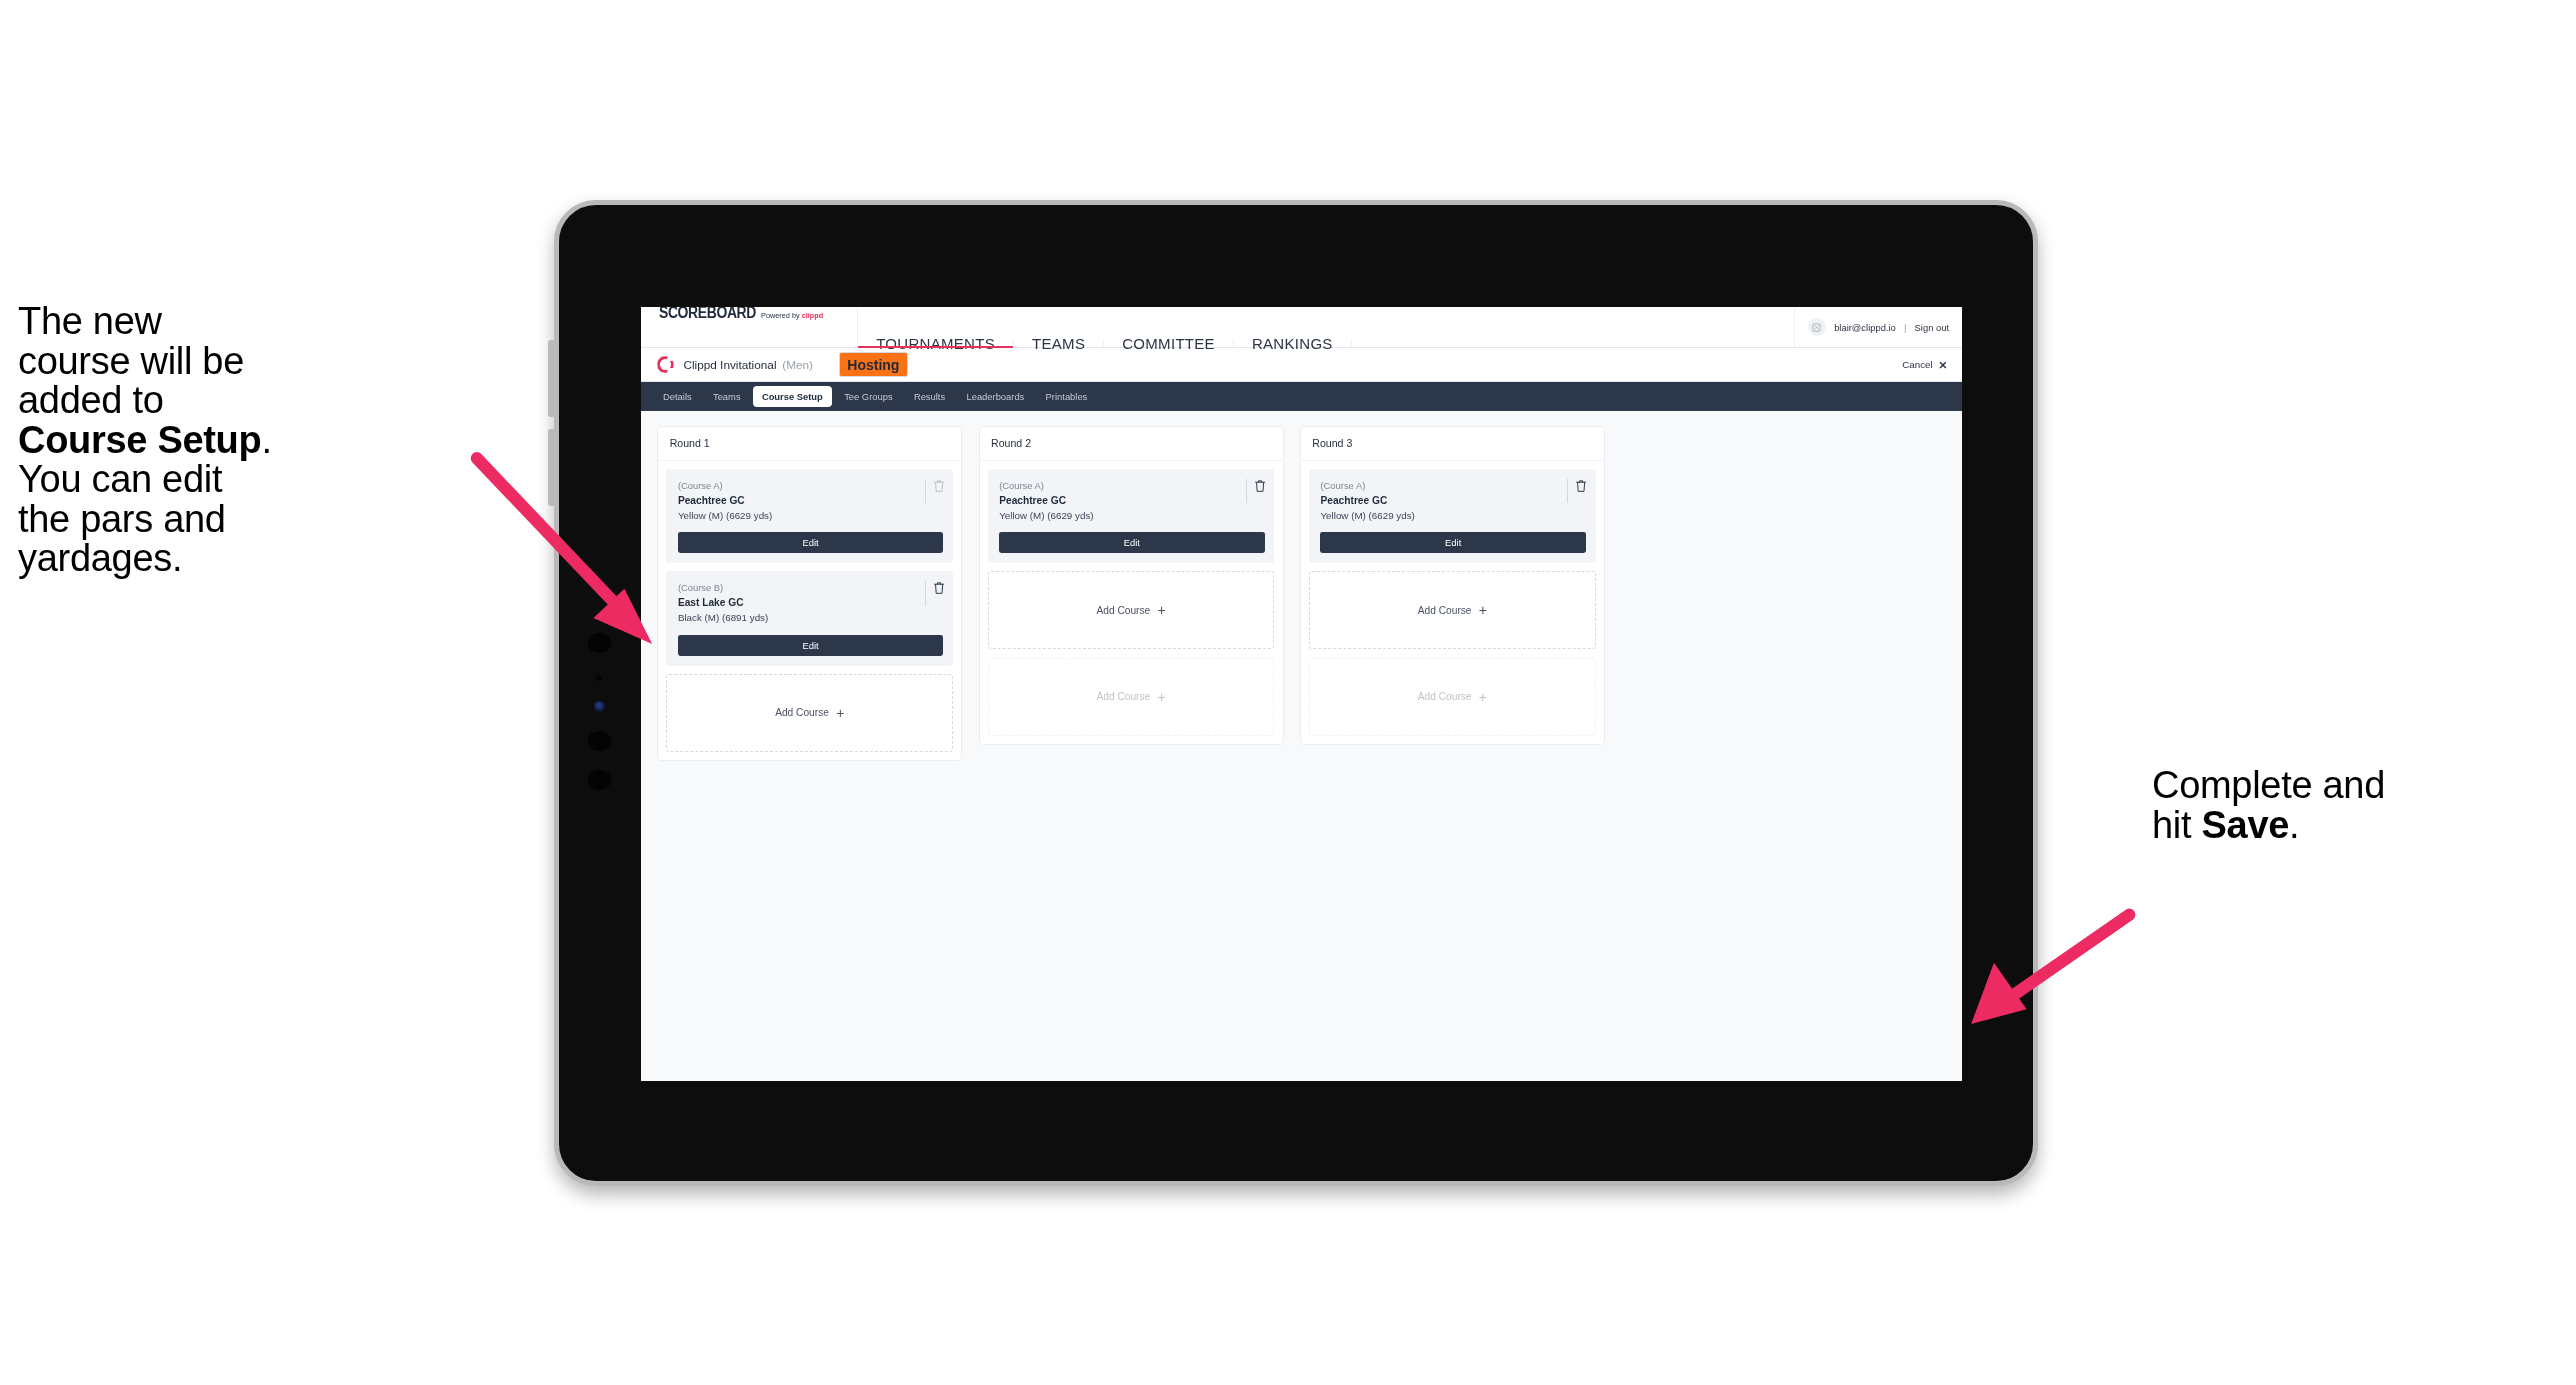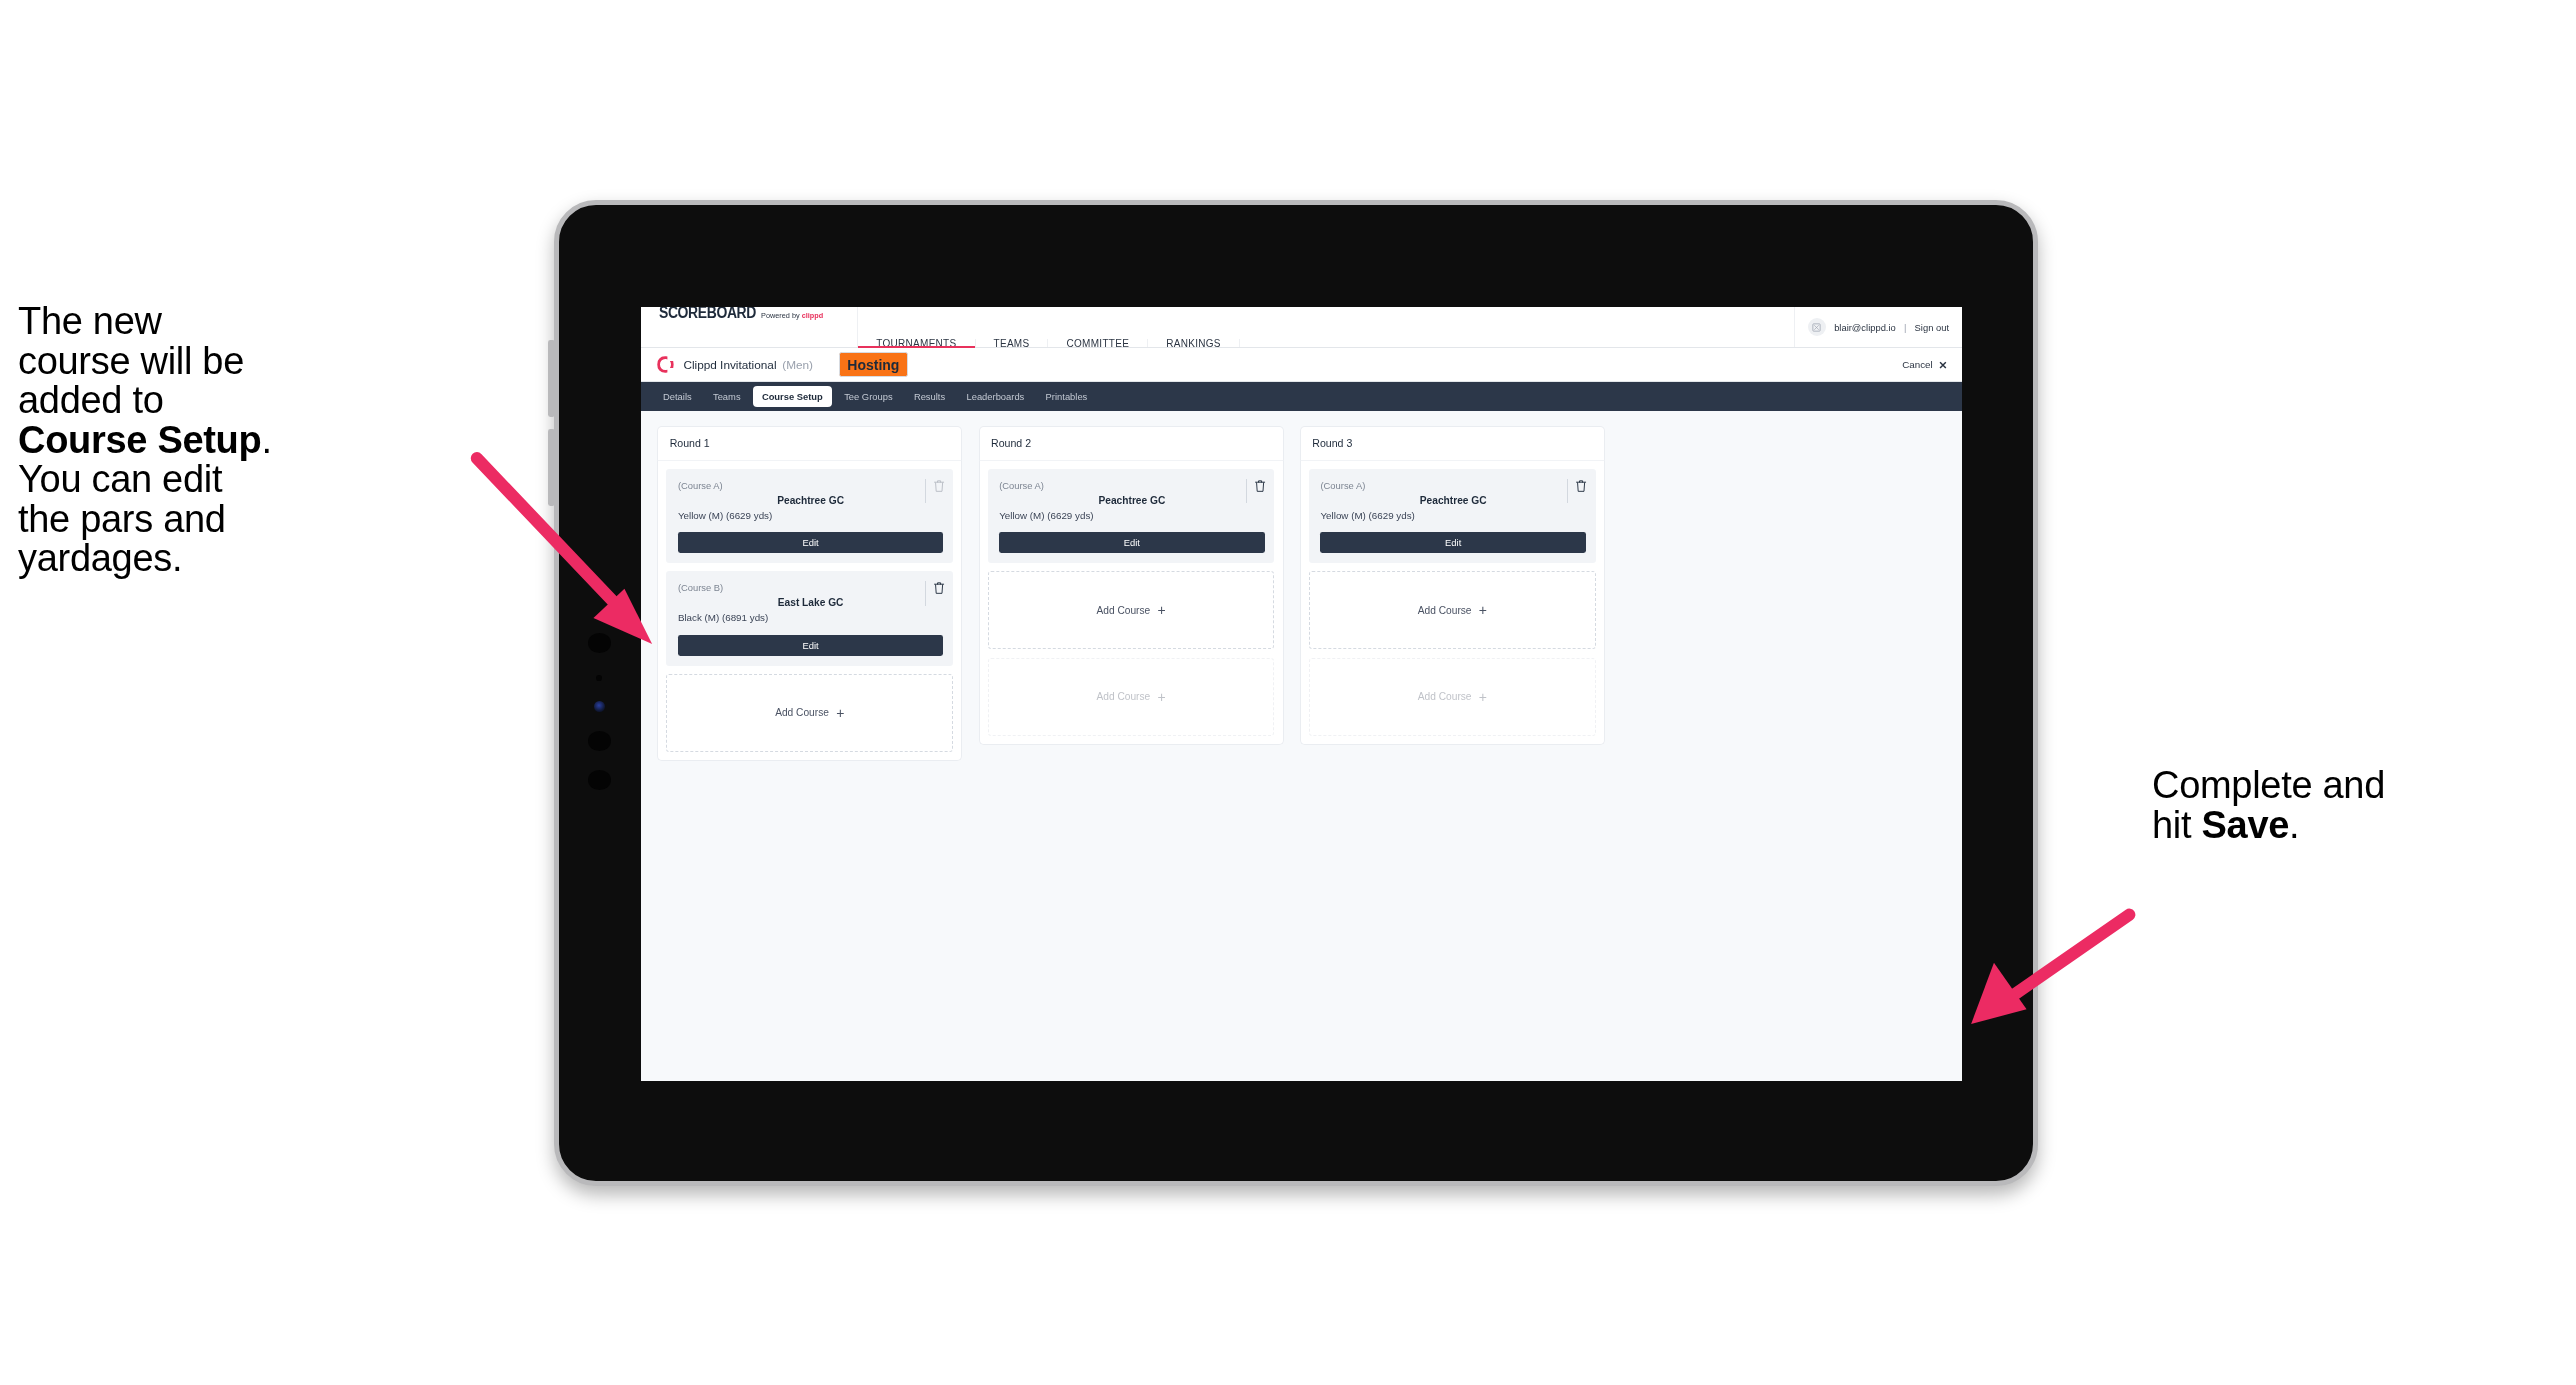--- a/index.html
+++ b/index.html
@@ -76,21 +76,21 @@
   }
   .brand-sub {
     font-size: 7.3px; color: #2b3442; margin-top: 4.9px; line-height: 1;
   }
   .brand-sub .clippd { color: #e8315c; font-weight: bold; }
 
   .topnav { display: flex; align-items: stretch; }
   .topnav-item {
     display: flex; align-items: center;
     padding: 0 18px;
-    font-size: 10px; letter-spacing: 0.3px;
+    font-size: 15px; letter-spacing: 0.3px;
     color: #2b3442;
     border-right: 0.8px solid #eef0f3;
     position: relative;
     cursor: pointer;
     margin-top: 32px;
   }
   .topnav-item.active::after {
     content: ""; position: absolute; left: 0; right: 0; bottom: -0.8px;
     height: 2px; background: #e8315c;
   }
@@ -176,21 +176,21 @@
     padding: 8.2px;
     display: flex; flex-direction: column; gap: 8.2px;
   }
   .course-card {
     background: #f2f4f7;
     border-radius: 3.3px;
     padding: 9.8px 9.8px 9.8px 11.4px;
     position: relative;
   }
   .cc-label { font-size: 9.4px; color: #7d8592; line-height: 1.5; }
-  .cc-name  { font-size: 10.2px; font-weight: bold; color: #1e2a3a; line-height: 1.55; text-align: center; }
+  .cc-name  { font-size: 10.2px; font-weight: bold; color: #1e2a3a; line-height: 1.55; }
   .cc-tee   { font-size: 9.8px; color: #3b4456; line-height: 1.5; }
   .cc-tools {
     position: absolute; right: 8.2px; top: 9.8px;
     display: flex; align-items: flex-start; gap: 7.3px;
   }
   .cc-divider { width: 0.8px; height: 24.5px; background: #d3d8df; }
   .trash { width: 12.2px; height: 14px; display: block; }
   .trash.disabled { opacity: 0.32; }
   .edit-btn {
     margin-top: 9px;

